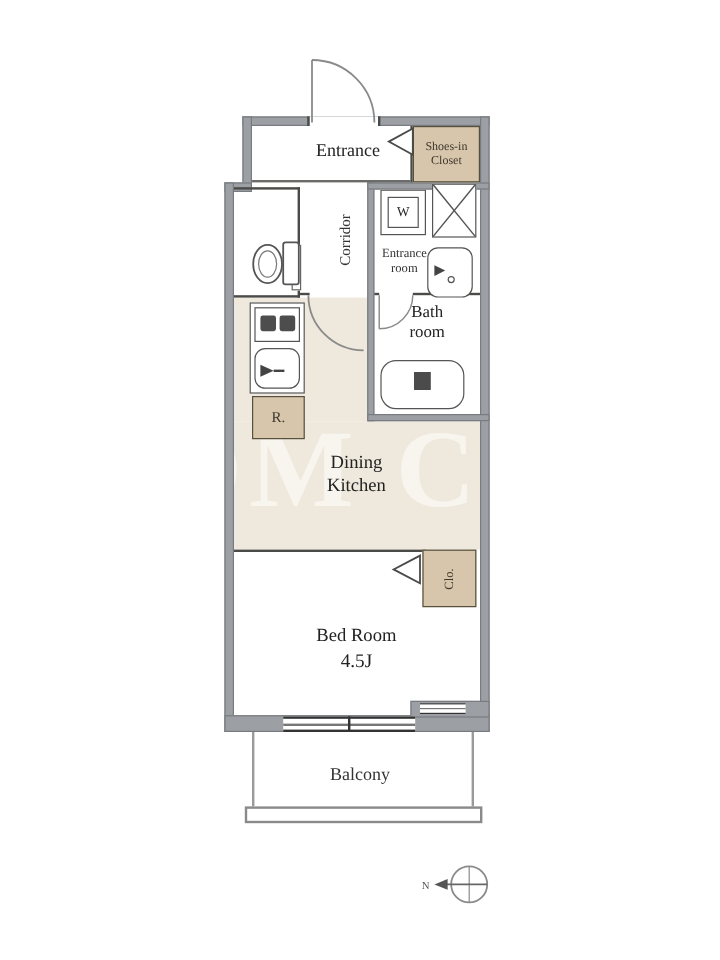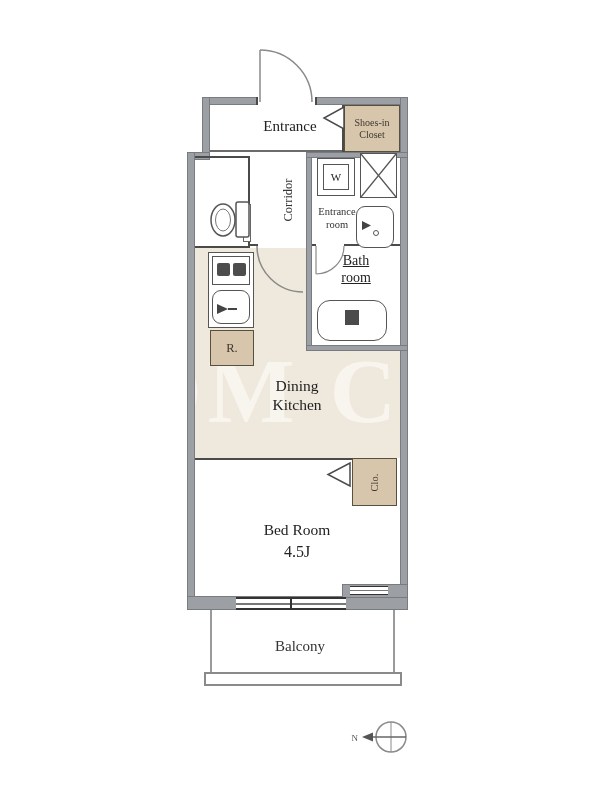--- a/index.html
+++ b/index.html
@@ -77,21 +77,21 @@
   .window-small-mid{position:absolute;left:350px;top:590px;width:38px;height:1px;background:#777;z-index:6;}
   
   .balcony-rail{position:absolute;top:610px;width:2px;height:64px;background:#9a9a9a;z-index:3;}
   .rail-l{left:210px;} .rail-r{left:393px;}
   .balcony-slab{position:absolute;left:204px;top:672px;width:198px;height:14px;background:#fff;border:2px solid #8a8a8a;box-sizing:border-box;z-index:3;}
   
   .lbl{position:absolute;z-index:6;text-align:center;color:#222;}
   .entrance-label{left:230px;top:118px;width:120px;font-size:15px;}
   .corridor-label{left:243px;top:190px;width:90px;height:20px;line-height:20px;font-size:12.5px;transform:rotate(-90deg);color:#333;}
   .dressing-label{left:307px;top:205px;width:60px;font-size:10.5px;line-height:1.25;color:#333;}
-  .bath-label{left:331px;top:253px;width:50px;font-size:14px;line-height:1.2;text-decoration:underline;}
+  .bath-label{left:331px;top:253px;width:50px;font-size:14px;line-height:1.2;}
   .dk-label{left:257px;top:376px;width:80px;font-size:15.5px;line-height:1.25;}
   .bedroom-label{left:222px;top:521px;width:150px;font-size:15.5px;}
   .bedroom-size{left:222px;top:543px;width:150px;font-size:16px;}
   .balcony-label{left:240px;top:638px;width:120px;font-size:15px;color:#333;}
   
   .overlay{position:absolute;left:0;top:0;z-index:5;pointer-events:none;}
 </style>
 </head>
 <body>
 

